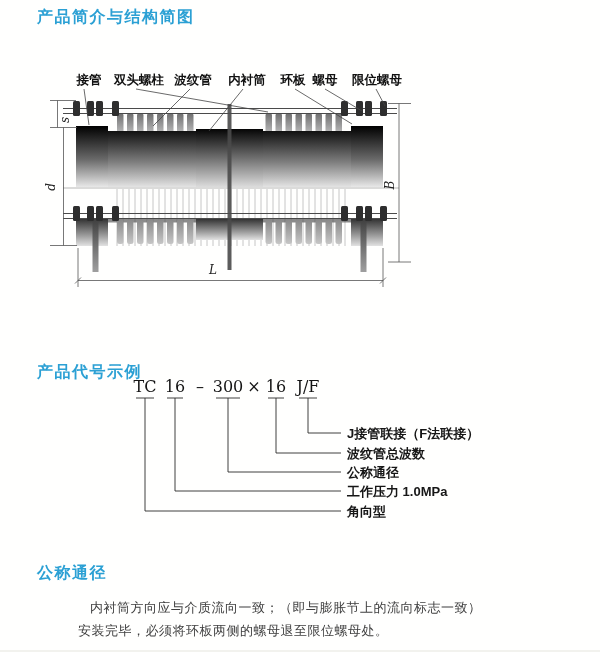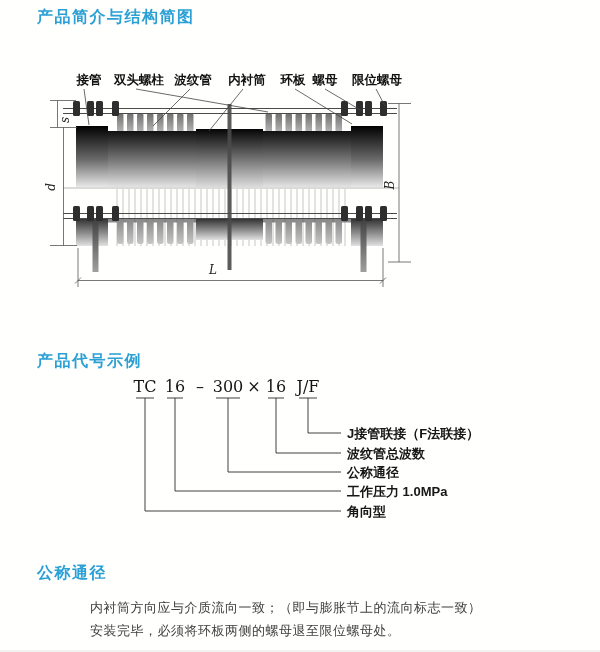--- a/index.html
+++ b/index.html
@@ -196,21 +196,21 @@
       <text class="cjk-label" x="89" y="84" text-anchor="middle">接管</text>
       <text class="cjk-label" x="139" y="84" text-anchor="middle">双头螺柱</text>
       <text class="cjk-label" x="193" y="84" text-anchor="middle">波纹管</text>
       <text class="cjk-label" x="247" y="84" text-anchor="middle">内衬筒</text>
       <text class="cjk-label" x="293" y="84" text-anchor="middle">环板</text>
       <text class="cjk-label" x="325" y="84" text-anchor="middle">螺母</text>
       <text class="cjk-label" x="377" y="84" text-anchor="middle">限位螺母</text>
     </g>
   </svg>
 
-  <h2 class="sec-title" style="left:37px;top:351px;">产品代号示例</h2>
+  <h2 class="sec-title" style="left:37px;top:362px;">产品代号示例</h2>
 
   <svg class="code-svg" style="left:120px;top:376px;" width="368" height="175" viewBox="120 376 368 175">
 
     <g>
       <text class="code-token" x="145" y="392" text-anchor="middle">TC</text>
       <text class="code-token" x="175" y="392" text-anchor="middle">16</text>
       <text class="code-token" x="200" y="392" text-anchor="middle">–</text>
       <text class="code-token" x="228" y="392" text-anchor="middle">300</text>
       <text class="code-token" x="254" y="392" text-anchor="middle">×</text>
       <text class="code-token" x="276" y="392" text-anchor="middle">16</text>
@@ -240,16 +240,16 @@
       <text class="legend-text" x="347" y="457.5">波纹管总波数</text>
       <text class="legend-text" x="347" y="476.5">公称通径</text>
       <text class="legend-text" x="347" y="495.5">工作压力 1.0MPa</text>
       <text class="legend-text" x="347" y="515.5">角向型</text>
     </g>
   </svg>
 
   <h2 class="sec-title" style="left:37px;top:563px;">公称通径</h2>
 
   <div class="para" style="left:54px;top:599px;">内衬筒方向应与介质流向一致；（即与膨胀节上的流向标志一致）</div>
-  <div class="para" style="left:54px;top:622px;">安装完毕，必须将环板两侧的螺母退至限位螺母处。</div>
+  <div class="para" style="left:42px;top:622px;">安装完毕，必须将环板两侧的螺母退至限位螺母处。</div>
 
   <div class="page-bottom-edge"></div>
 </div>
 
 </body></html>

